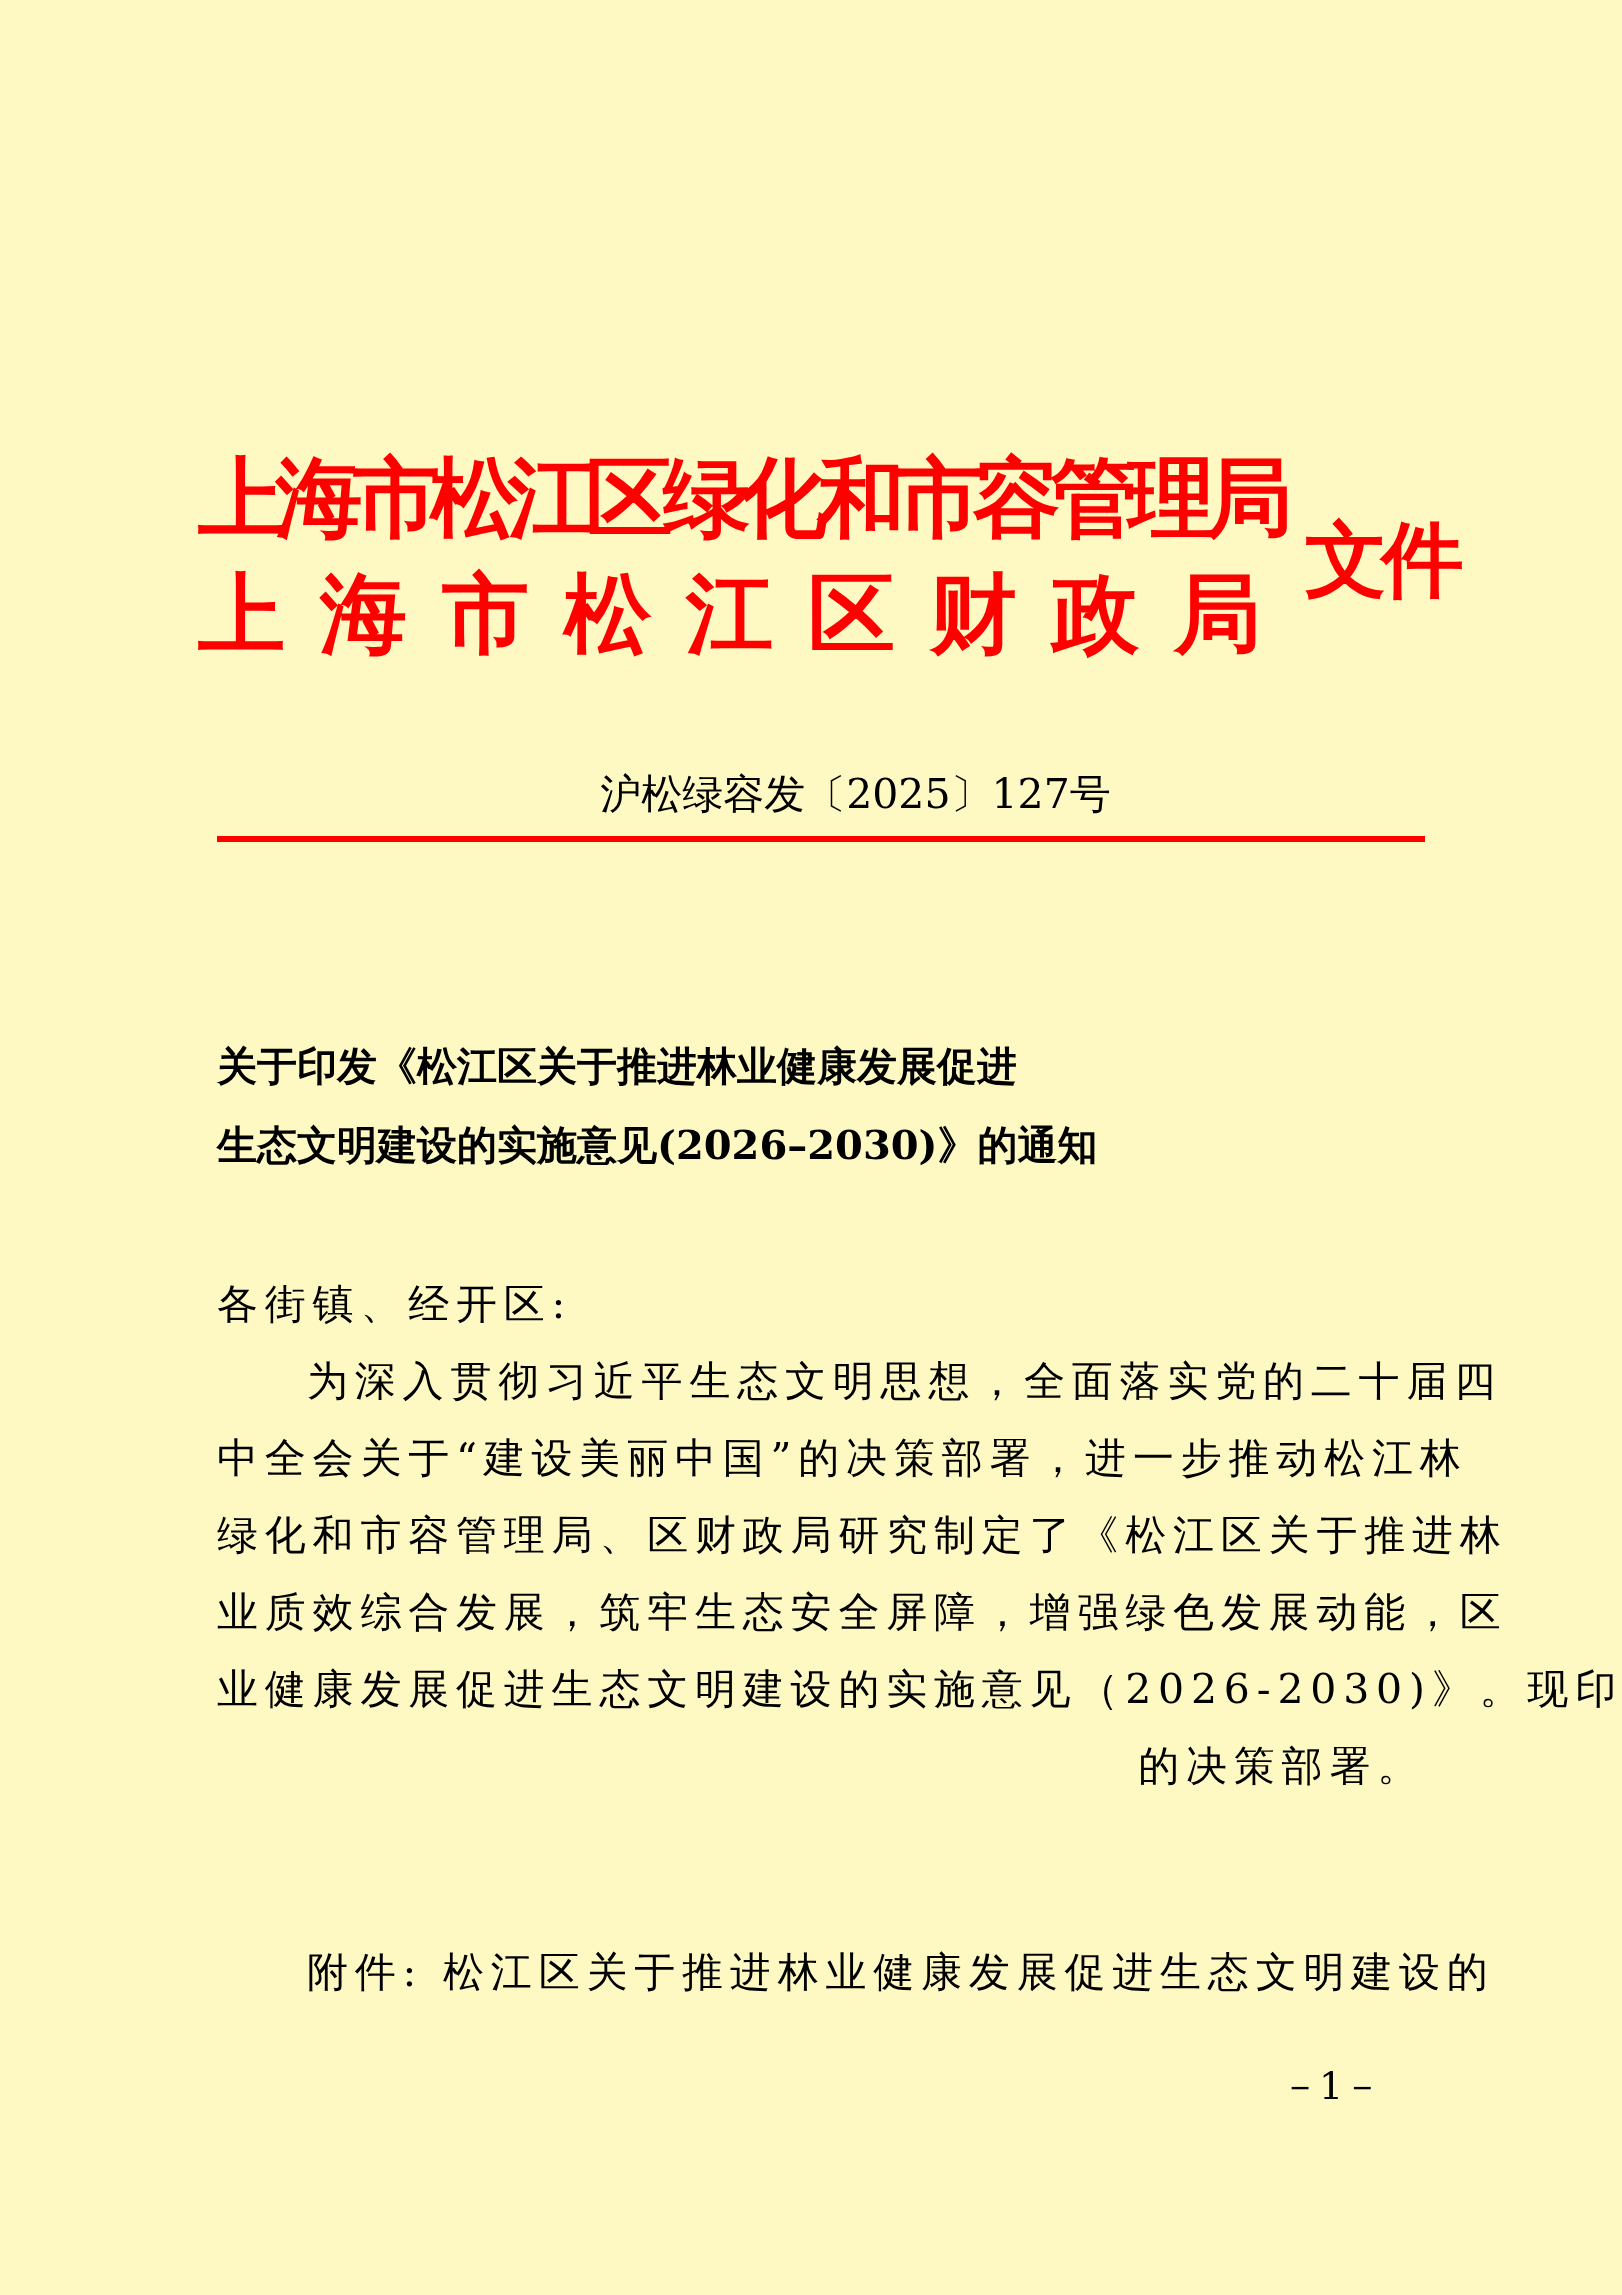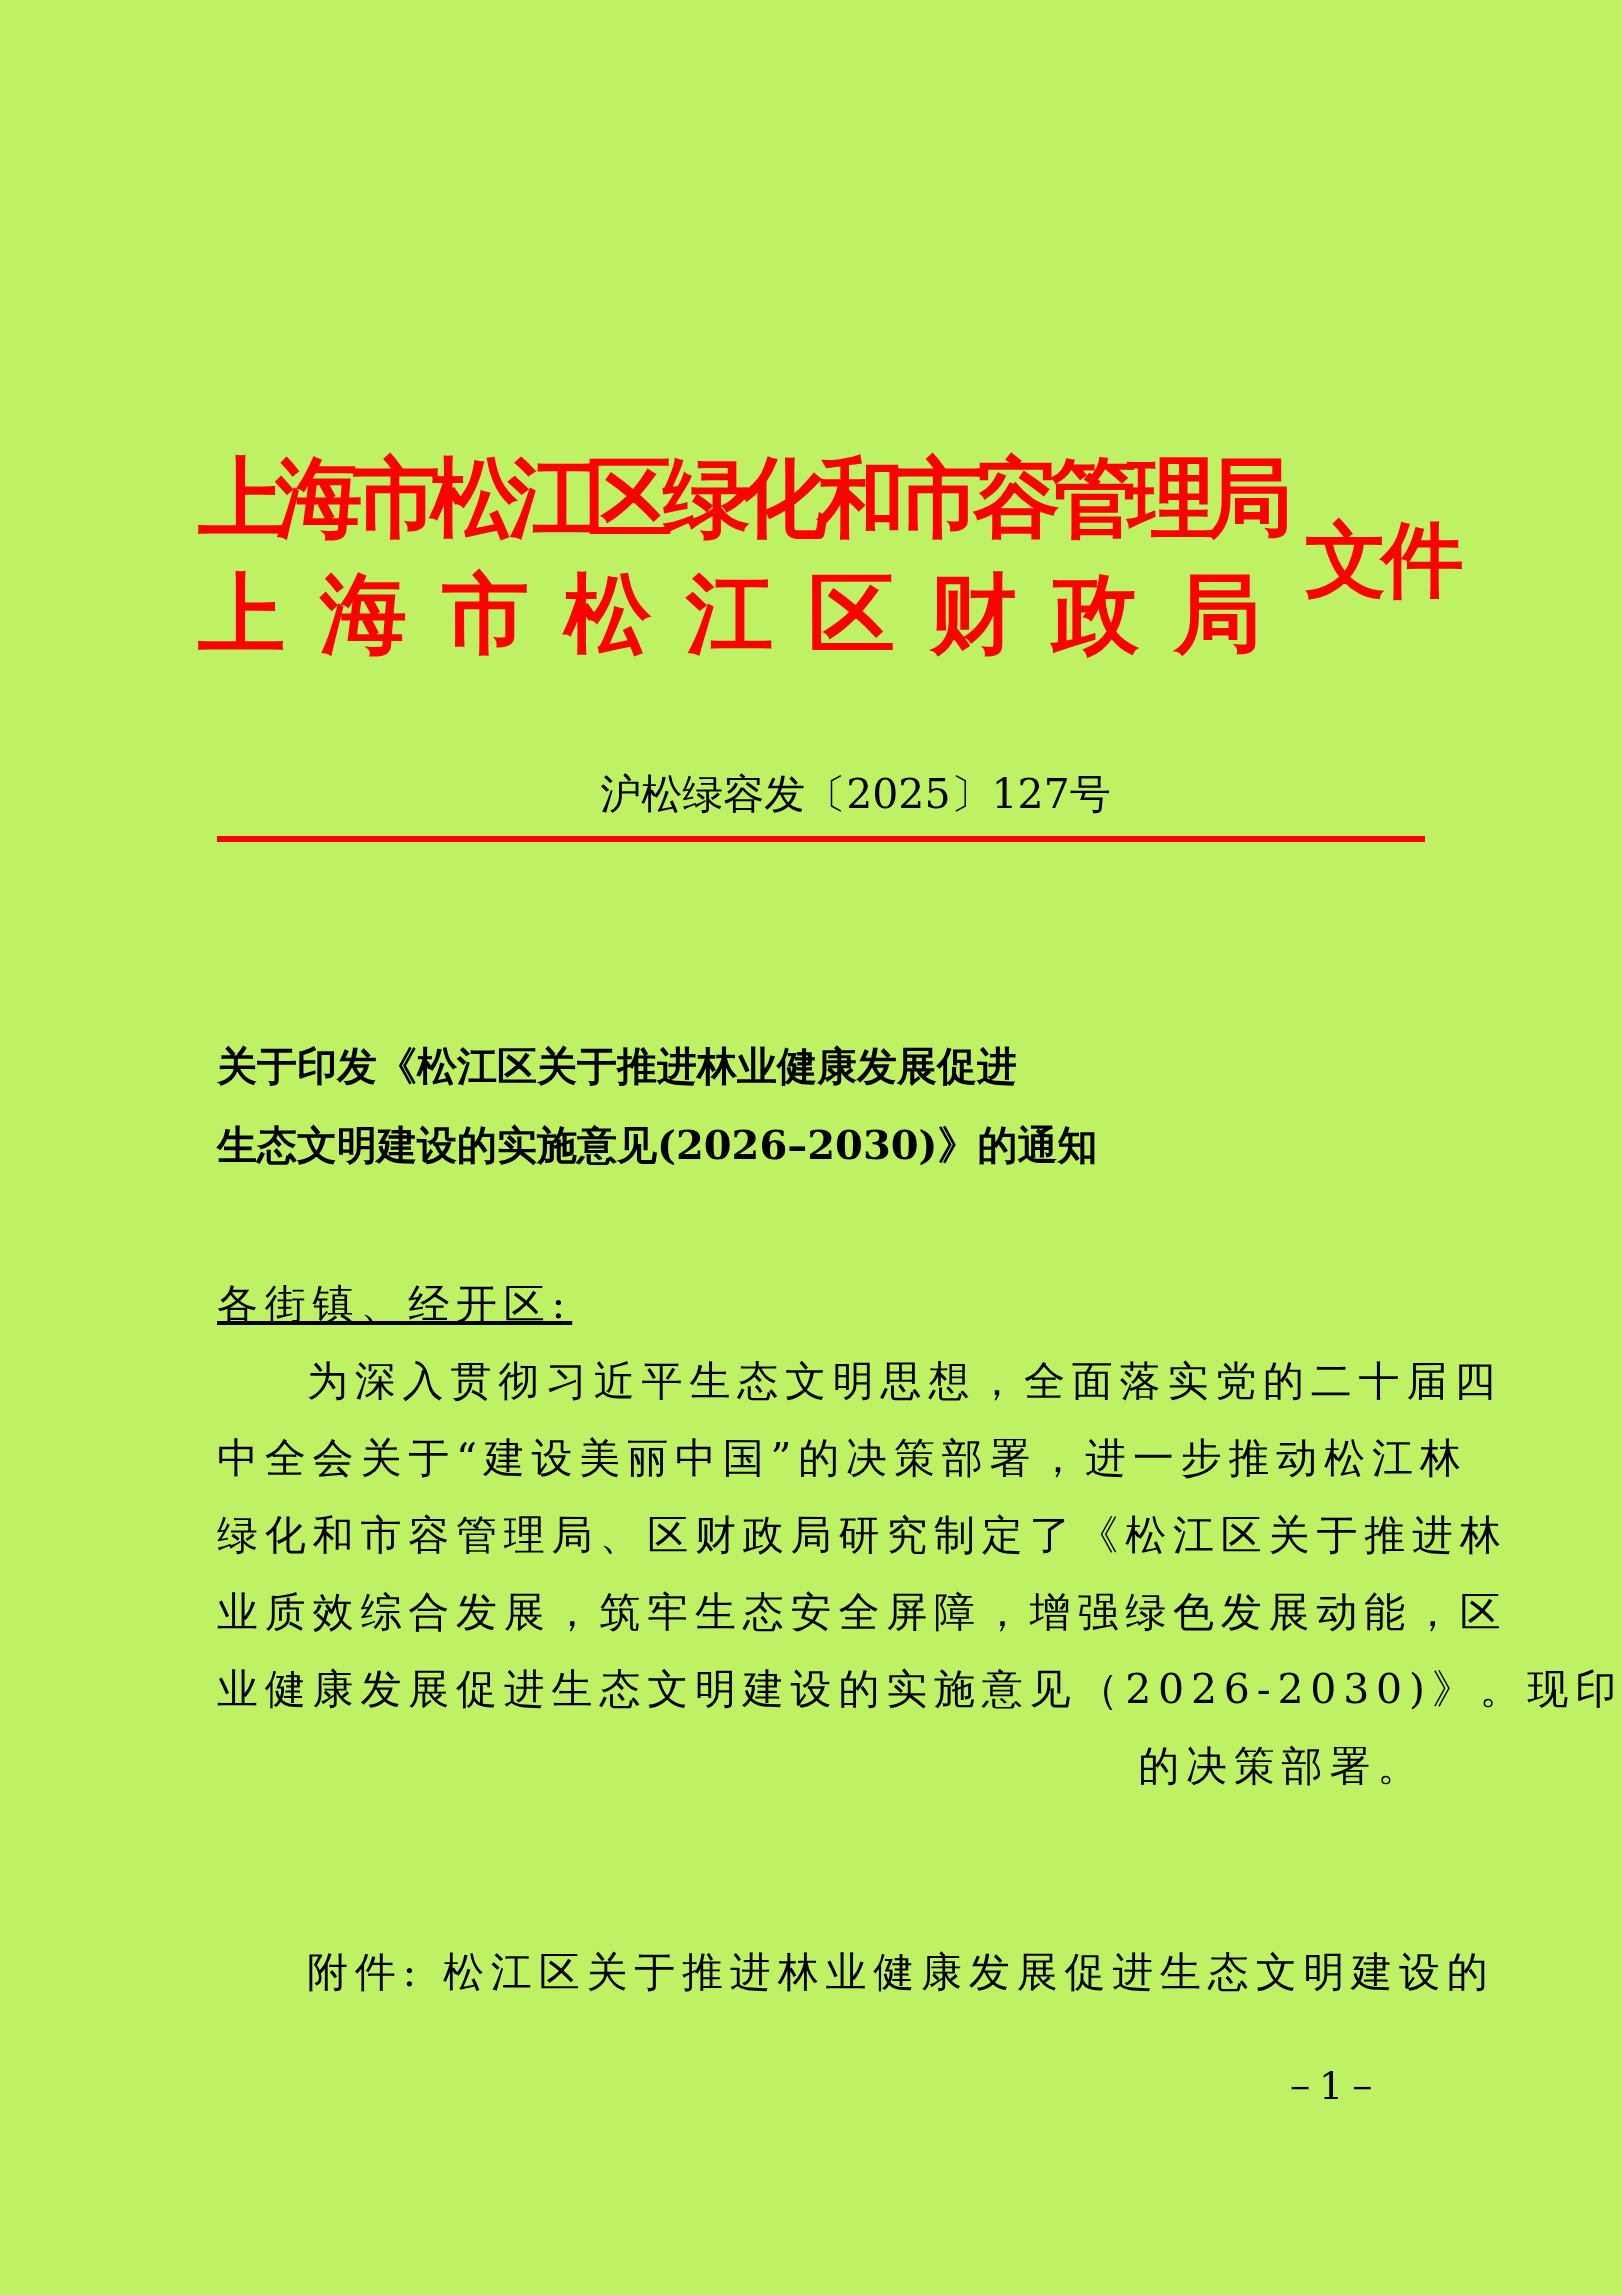--- a/index.html
+++ b/index.html
@@ -1,17 +1,17 @@
 <!DOCTYPE html>
 <html style="font-size:11px"><head>
   <meta charset="utf-8">
   <style>
     html, body { margin: 0; padding: 0; background: #ffffff; }
     body { width: 1623px; height: 2295px; position: relative; overflow: hidden; }
-    .page { position: absolute; left: 0; top: 0; width: 1623px; height: 2295px; background: #bef264; }
+    .page { position: absolute; left: 0; top: 0; width: 1623px; height: 2295px; background: #fef9c3; }
     .red { color: #ff0000; }
     .serif { font-family: "DejaVu Serif", "Liberation Serif", serif; }
 
     .header-line1 {
       position: absolute; left: 198px; top: 443px; width: 1063px; height: 109px;
       font-size: 87px; font-weight: bold; line-height: 109px; white-space: nowrap;
       letter-spacing: -9.5px; transform: scaleX(1.0);
     }
     .header-line2 {
       position: absolute; left: 198px; top: 559px; width: 1063px; height: 109px;
@@ -35,21 +35,21 @@
     .title {
       position: absolute; left: 217px; top: 1026px; width: 1208px;
       font-size: 40px; font-weight: bold; line-height: 79px; color: #000; white-space: nowrap;
     }
 
     .body-text {
       position: absolute; left: 217px; width: 1208px;
       font-size: 41px; line-height: 77px; color: #000; white-space: nowrap;
       letter-spacing: 6.8px;
     }
-    .salutation { top: 1266px; text-decoration: underline; }
+    .salutation { top: 1266px; }
     .indent { padding-left: 90px; text-align: right; }
 
     .page-number {
       position: absolute; left: 1281px; top: 2062px; font-size: 38px; line-height: 48px; color: #000;
     }
   </style>
 </head>
 <body>
 
 <div class="page">

